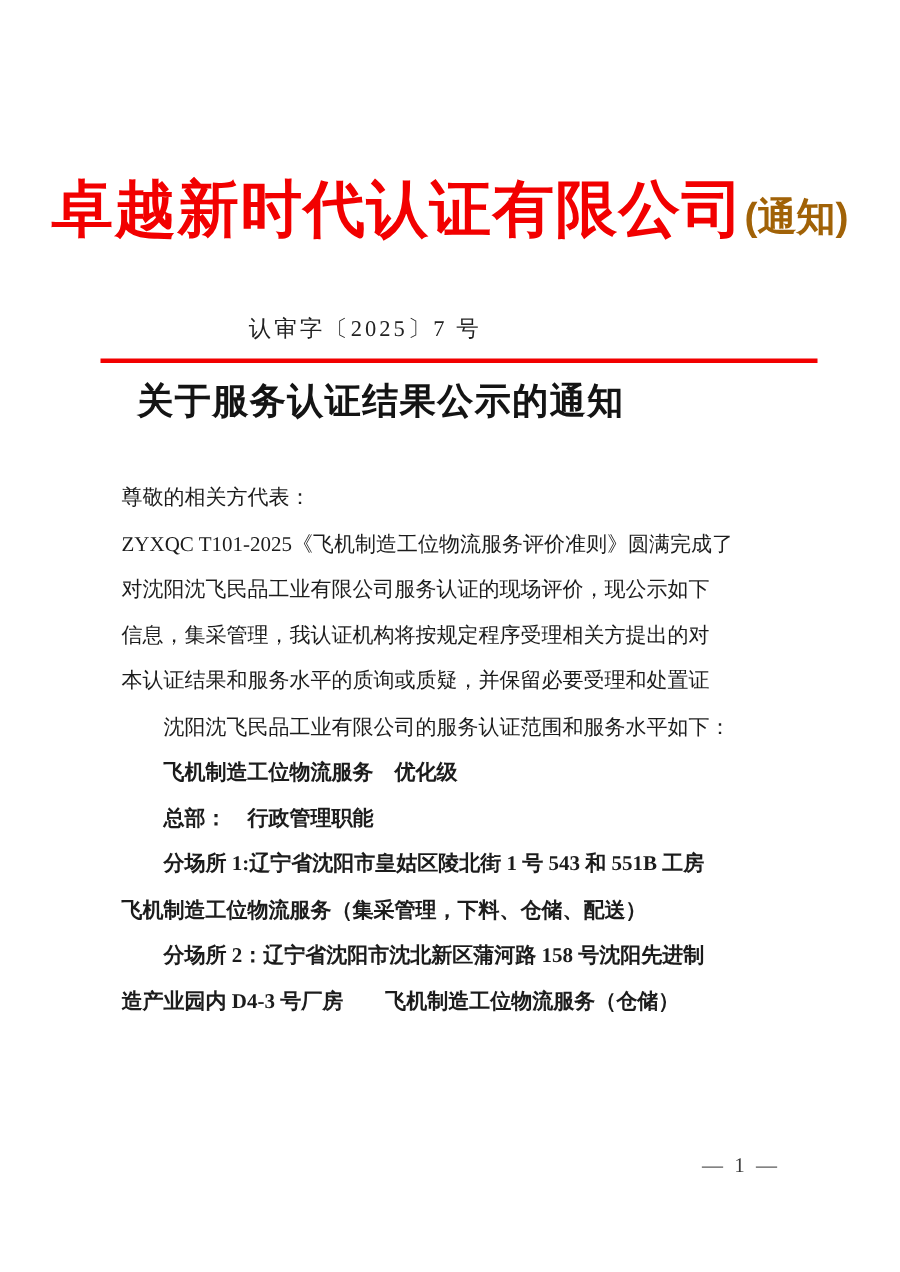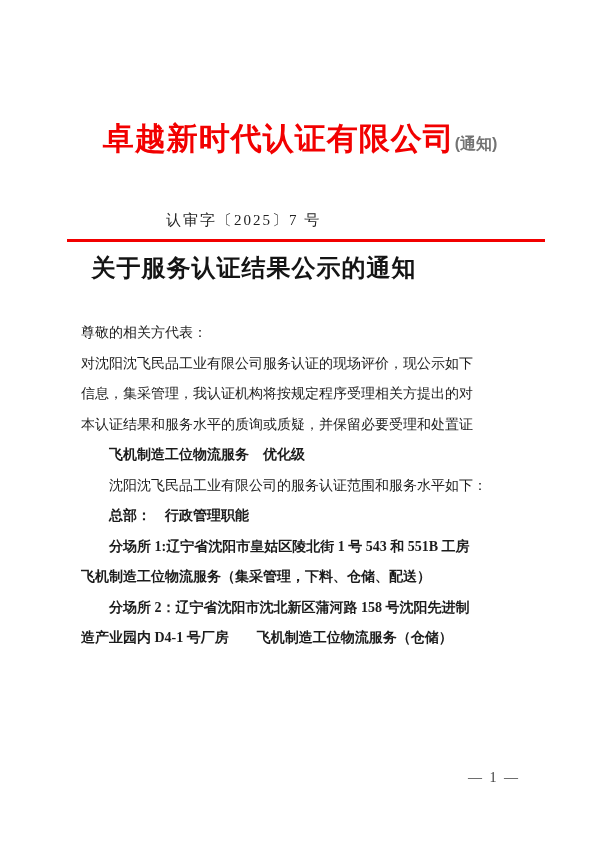--- a/index.html
+++ b/index.html
@@ -21,27 +21,27 @@
     top: 116px;
     left: 0;
     width: 600px;
     text-align: center;
     line-height: 46px;
     white-space: nowrap;
     font-family: "Liberation Sans", "DejaVu Sans", sans-serif;
   }
   .doc-title .company {
     color: var(--accent, #f20000);
-    font-size: 31px;
+    font-size: 41px;
     font-weight: 700;
     letter-spacing: 1px;
   }
   .doc-title .suffix {
-    color: #737373;
-    font-size: 16px;
+    color: #a16207;
+    font-size: 26px;
     font-weight: 700;
   }
   .doc-number {
     position: absolute;
     top: 208px;
     left: 0;
     width: 487px;
     text-align: center;
     font-size: 15px;
     letter-spacing: 2px;
@@ -107,27 +107,28 @@
 
   <div class="doc-number">认审字〔2025〕7 号</div>
 
   <div class="red-rule"></div>
 
   <div class="notice-heading">关于服务认证结果公示的通知</div>
 
   <div class="body-text">
 
   <div class="bline">尊敬的相关方代表：</div>
+      <div class="bline">ZYXQC T101-2025《飞机制造工位物流服务评价准则》圆满完成了</div>
       <div class="bline">对沈阳沈飞民品工业有限公司服务认证的现场评价，现公示如下</div>
       <div class="bline">信息，集采管理，我认证机构将按规定程序受理相关方提出的对</div>
       <div class="bline">本认证结果和服务水平的质询或质疑，并保留必要受理和处置证</div>
+      <div class="bline indent">沈阳沈飞民品工业有限公司的服务认证范围和服务水平如下：</div>
       <div class="bline indent bold">飞机制造工位物流服务　优化级</div>
-      <div class="bline indent">沈阳沈飞民品工业有限公司的服务认证范围和服务水平如下：</div>
       <div class="bline indent bold">总部：　行政管理职能</div>
       <div class="bline indent bold">分场所 1:辽宁省沈阳市皇姑区陵北街 1 号 543 和 551B 工房</div>
       <div class="bline bold">飞机制造工位物流服务（集采管理，下料、仓储、配送）</div>
       <div class="bline indent bold">分场所 2：辽宁省沈阳市沈北新区蒲河路 158 号沈阳先进制</div>
-      <div class="bline bold">造产业园内 D4-1 号厂房　　飞机制造工位物流服务（仓储）</div>
+      <div class="bline bold">造产业园内 D4-3 号厂房　　飞机制造工位物流服务（仓储）</div>
     </div>
 
   <div class="page-number">— 1 —</div>
 
 </div>
 
 </body></html>

